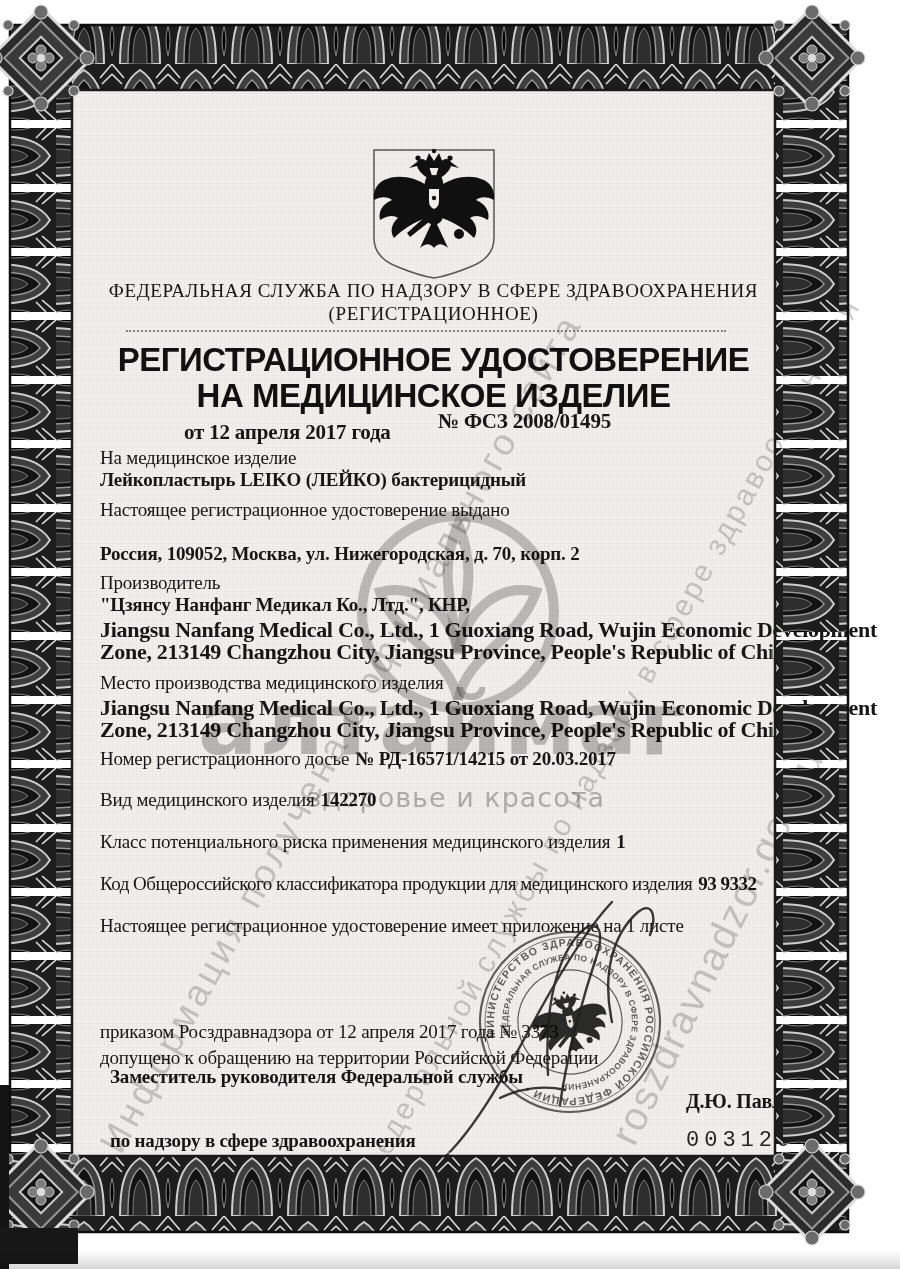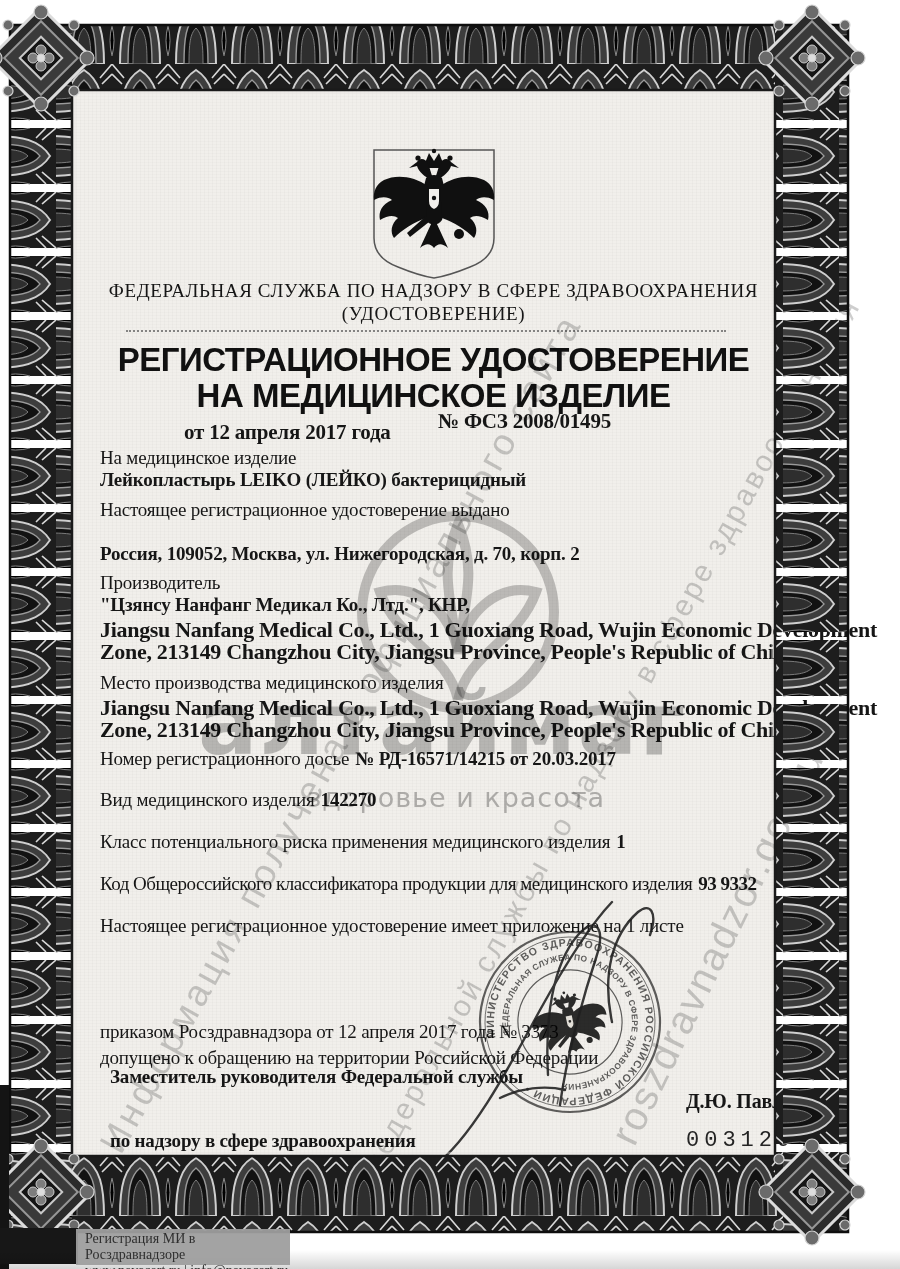--- a/index.html
+++ b/index.html
@@ -74,21 +74,21 @@
         <path d="M6,-26 C20,-36 38,-38 50,-32 C58,-28 61,-20 60,-12 C52,-16 46,-15 42,-12 C52,-8 56,0 54,8 C46,3 40,3 36,6 C43,12 44,20 40,26 C32,18 20,10 8,6 Z"></path>
         <path d="M-2,10 L-14,36 C-8,31 -4,31 0,36 C4,31 8,31 14,36 L2,10 Z"></path>
         <path d="M-8,4 L-27,21 L-24,25 L-5,10 Z"></path>
         <circle cx="25" cy="22" r="5"></circle>
         <path d="M-5,-23 L5,-23 L5,-11 Q5,-5 0,-3 Q-5,-5 -5,-11 Z" fill="#f1efeb"></path>
         <circle cx="0" cy="-14" r="2.2"></circle>
       </g>
     </svg>
 
     <div class="txt ctr agency" style="top:190px;">ФЕДЕРАЛЬНАЯ СЛУЖБА ПО НАДЗОРУ В СФЕРЕ ЗДРАВООХРАНЕНИЯ</div>
-    <div class="txt ctr agency" style="top:213px;">(УДОСТОВЕРЕНИЕ)</div>
+    <div class="txt ctr agency" style="top:213px;">(РЕГИСТРАЦИОННОЕ)</div>
     <div class="rule"></div>
 
     <div class="txt ctr doctitle" style="top:251px;">РЕГИСТРАЦИОННОЕ УДОСТОВЕРЕНИЕ</div>
     <div class="txt ctr doctitle" style="top:287px;">НА МЕДИЦИНСКОЕ ИЗДЕЛИЕ</div>
     <div class="txt datebold" style="left:112px;top:330px;">от 12 апреля 2017 года</div>
     <div class="txt datebold" style="left:366px;top:319px;">№  ФСЗ 2008/01495</div>
 
     <div class="txt" style="left:28px;top:357px;">На медицинское изделие</div>
     <div class="txt b" style="left:28px;top:379px;">Лейкопластырь LEIKO (ЛЕЙКО) бактерицидный</div>
 
@@ -227,18 +227,14 @@
     <use href="#rosette" xlink:href="#rosette" transform="translate(812,58)"></use>
     <use href="#rosette" xlink:href="#rosette" transform="translate(41,1192)"></use>
     <use href="#rosette" xlink:href="#rosette" transform="translate(812,1192)"></use>
   </svg>
 
   <div class="artifact" style="left:0;top:1085px;width:9px;height:184px;background:#141414;"></div>
   <div class="artifact" style="left:0;top:1228px;width:78px;height:36px;background:#171717;"></div>
   <div class="artifact" style="left:0;top:1250px;width:900px;height:19px;
        background:linear-gradient(180deg, rgba(0,0,0,0.0), rgba(0,0,0,0.16));"></div>
 
-  <div class="footerbox">
-    <div>Регистрация МИ в Росздравнадзоре</div>
-    <div>www.nevacert.ru | info@nevacert.ru</div>
-  </div>
 
 </div>
 
 </body></html>

